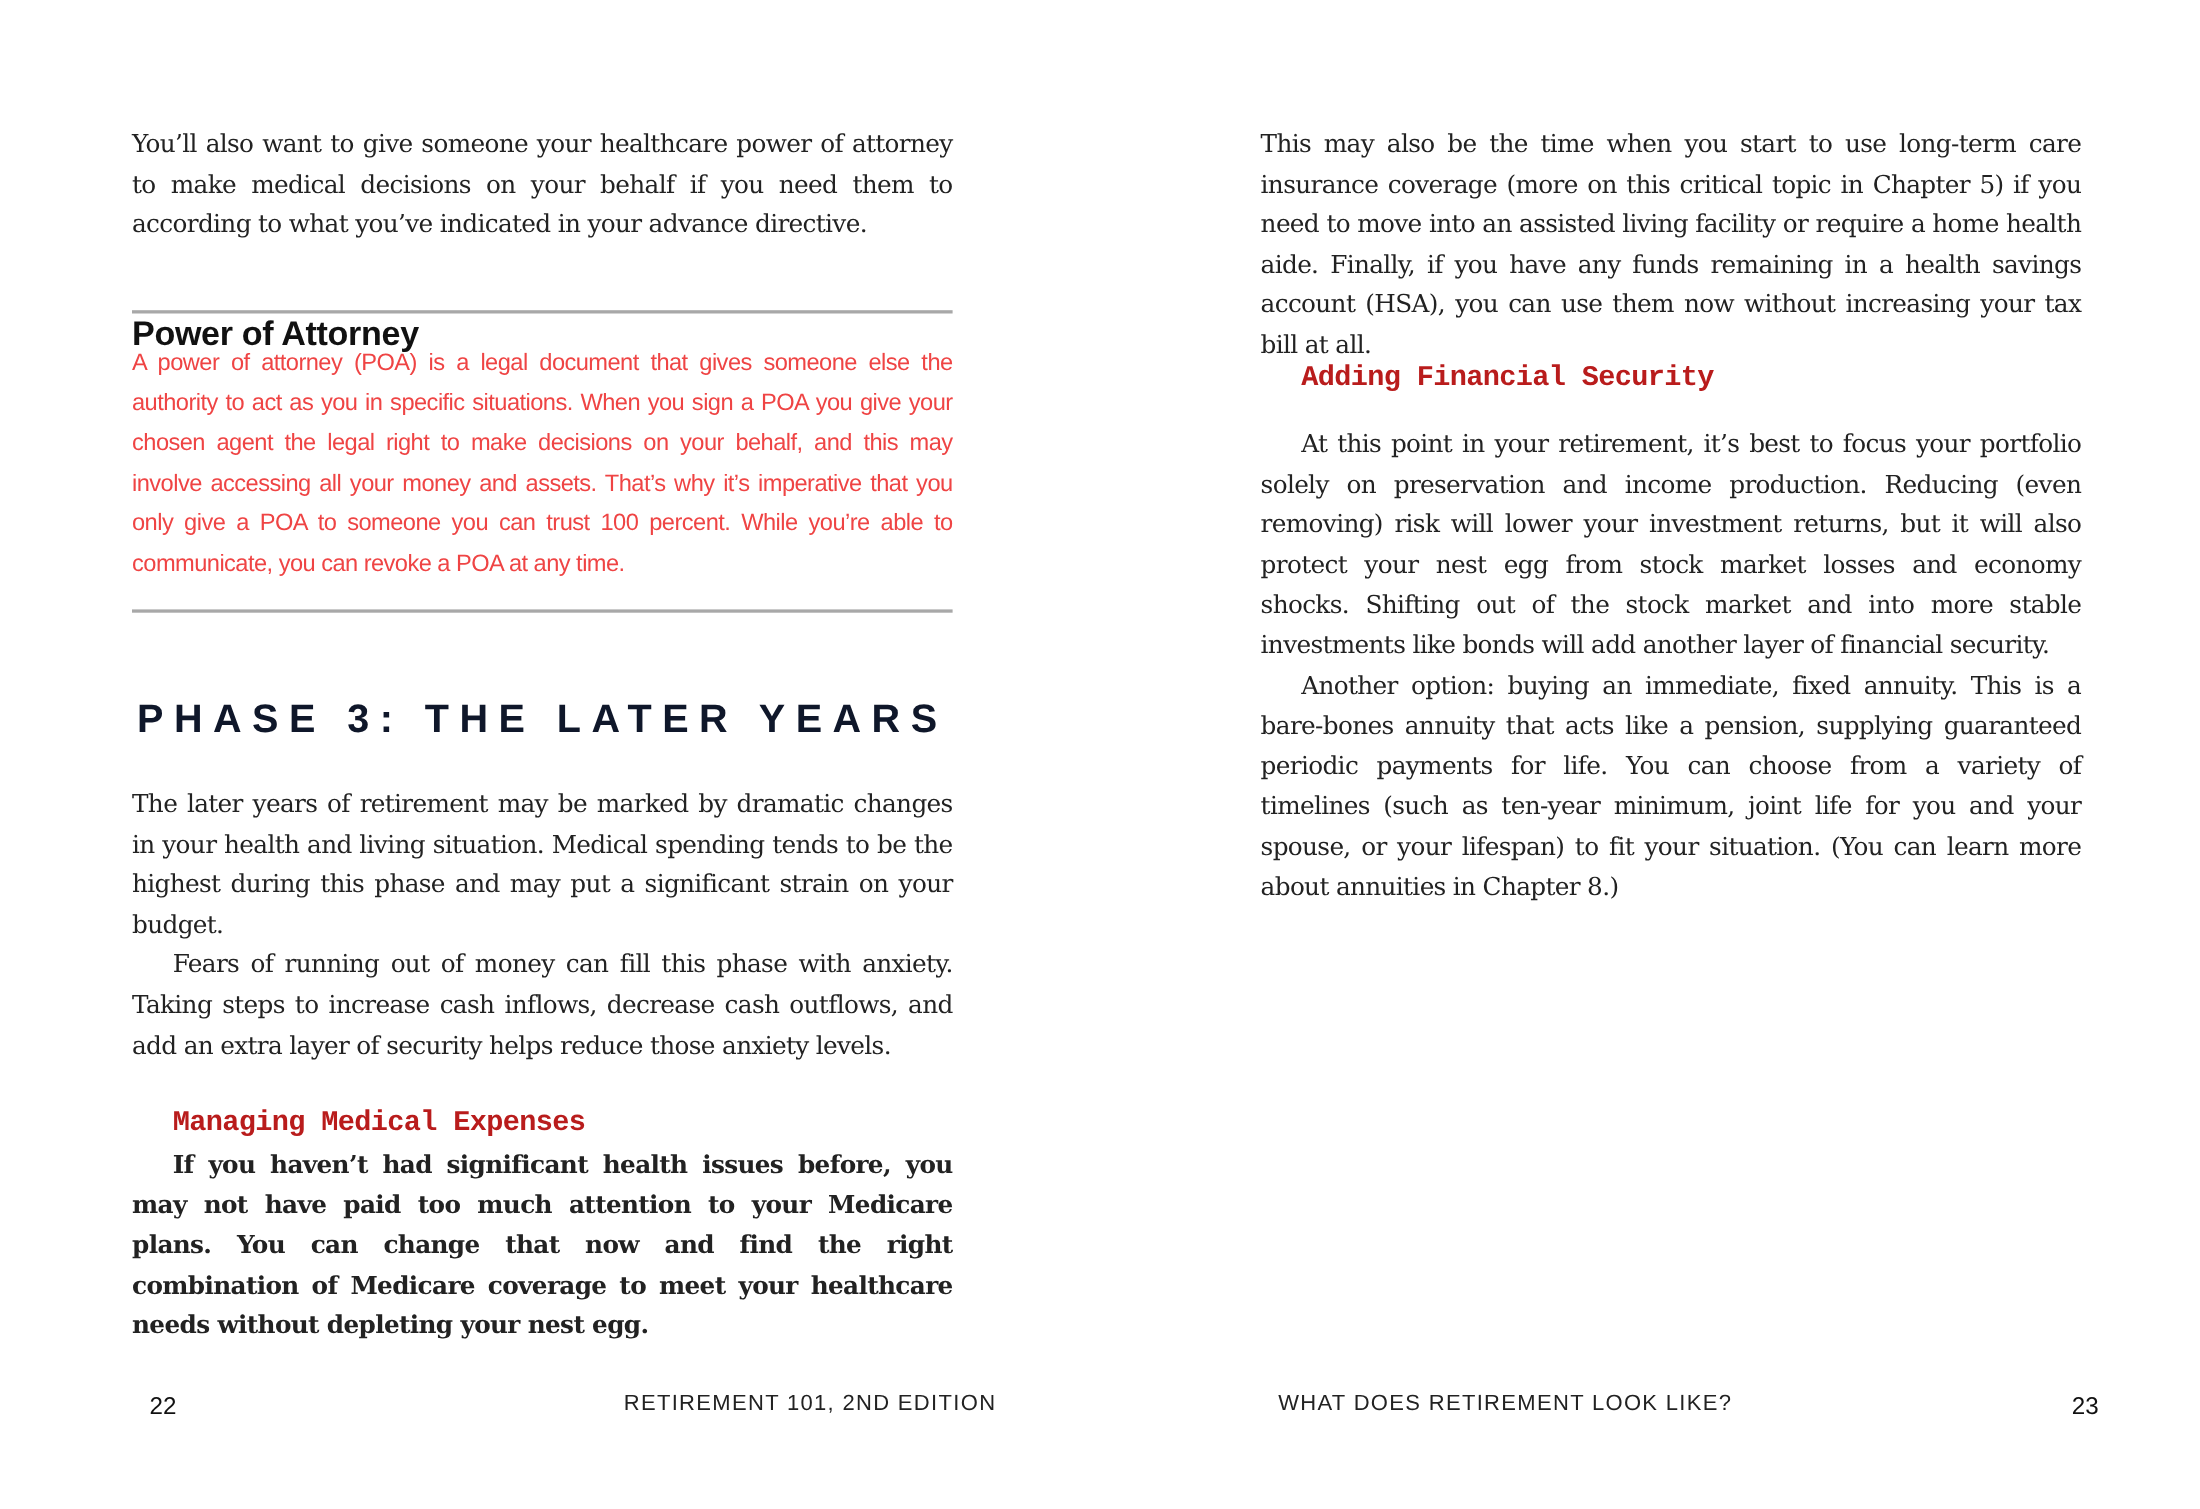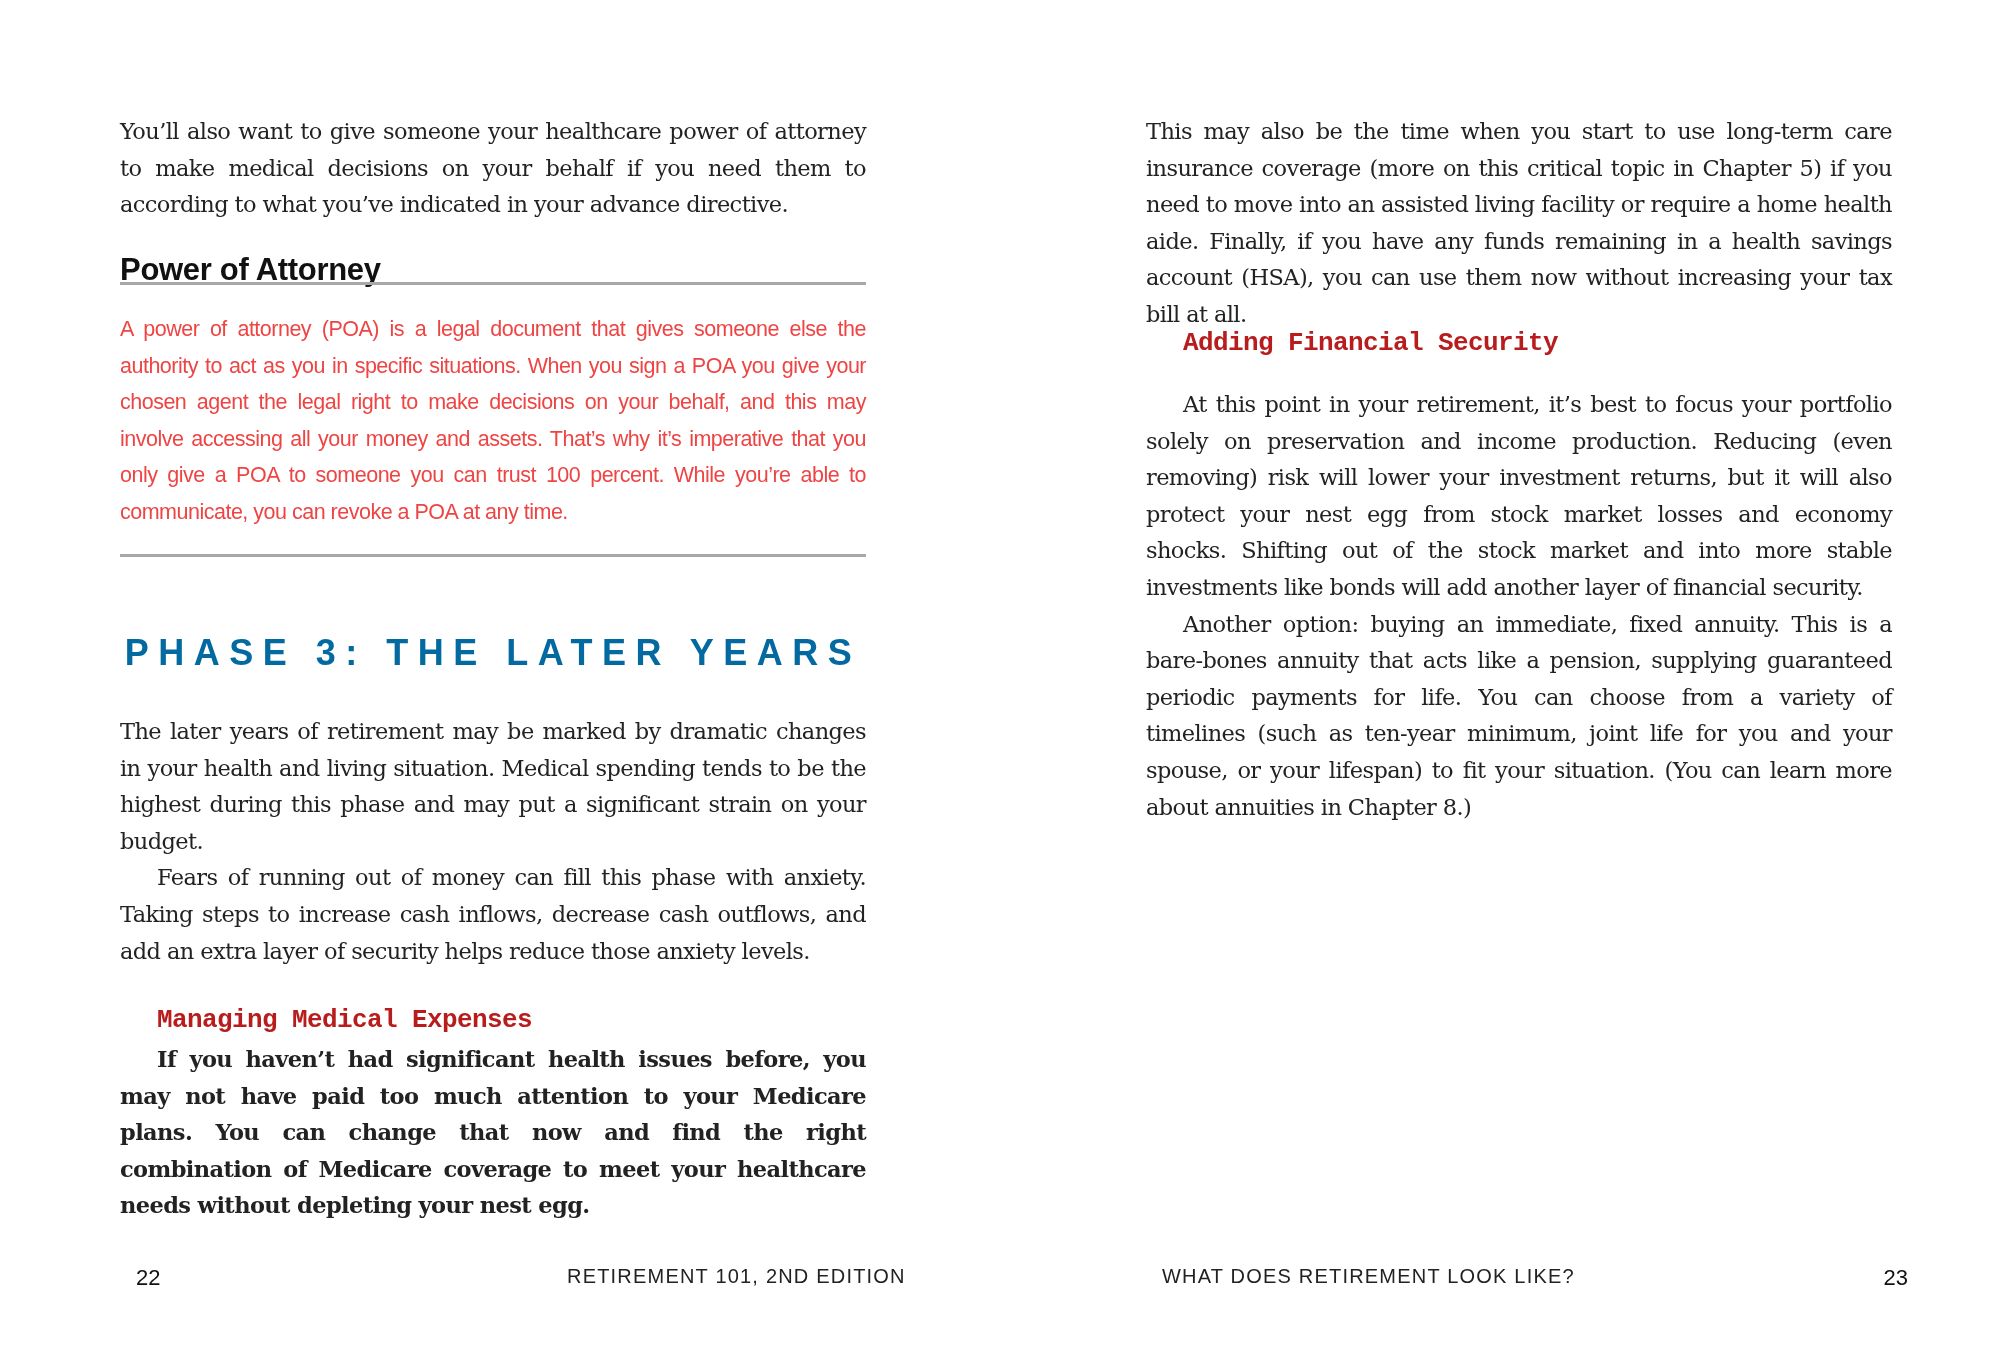--- a/index.html
+++ b/index.html
@@ -4,24 +4,24 @@
 <style>
   html, body { margin: 0; padding: 0; background: #ffffff; }
   body { width: 2000px; height: 1372px; position: relative; overflow: hidden; color: #1c1c1c; }
   .page { position: absolute; top: 0; height: 1017px; }
   .page-left { left: 120px; width: 746px; }
   .page-right { left: 1146px; width: 746px; }
   .serif { font-family: "DejaVu Serif", "Liberation Serif", serif; font-size: 22.5px; line-height: 36.6px; letter-spacing: -0.6px; color: #222; }
   p { margin: 0; text-align: justify; }
   .indent { text-indent: 37px; }
   .block { position: absolute; left: 0; width: 746px; }
-  .h2 { font-family: "Liberation Sans", sans-serif; font-weight: bold; font-size: 31px; color: #111; letter-spacing: -0.3px; white-space: nowrap; }
+  .h2 { font-family: "Liberation Sans", sans-serif; font-weight: bold; font-size: 31px; color: #111; letter-spacing: -0.3px; white-space: nowrap; margin-top: 34px; }
   .h2-rule { position: absolute; left: 0; width: 746px; height: 3px; background: #a8a8a8; }
   .poa-body { font-family: Liberation Sans, sans-serif; font-size: 21.5px; line-height: 36.6px; color: #ef4444; letter-spacing: -0.5px; text-align: justify; }
-  .phase { font-family: "Liberation Sans", sans-serif; font-weight: bold; font-size: 36px; letter-spacing: 9.5px; color: #0369a1; text-align: center; white-space: nowrap; }
+  .phase { font-family: "Liberation Sans", sans-serif; font-weight: bold; font-size: 36px; letter-spacing: 9.5px; color: #0f172a; text-align: center; white-space: nowrap; }
   .h3 { font-family: Liberation Mono, monospace; font-weight: bold; font-size: 26px; color: #b91c1c; letter-spacing: -0.6px; white-space: nowrap; }
   .footer { position: absolute; top: 1265px; font-family: "Liberation Sans", sans-serif; font-size: 20px; letter-spacing: 1.2px; color: #222; white-space: nowrap; margin-left: 16px; }
   .pagenum { font-family: "Liberation Sans", sans-serif; font-size: 22px; color: #111; letter-spacing: 0; }
 </style>
 </head>
 <body>
 
 <div class="page page-left">
 
   <p class="block serif" style="top:113px;" data-bind="left_page.intro_paragraph">You’ll also want to give someone your healthcare power of attorney to make medical decisions on your behalf if you need them to according to what you’ve indicated in your advance directive.</p>

